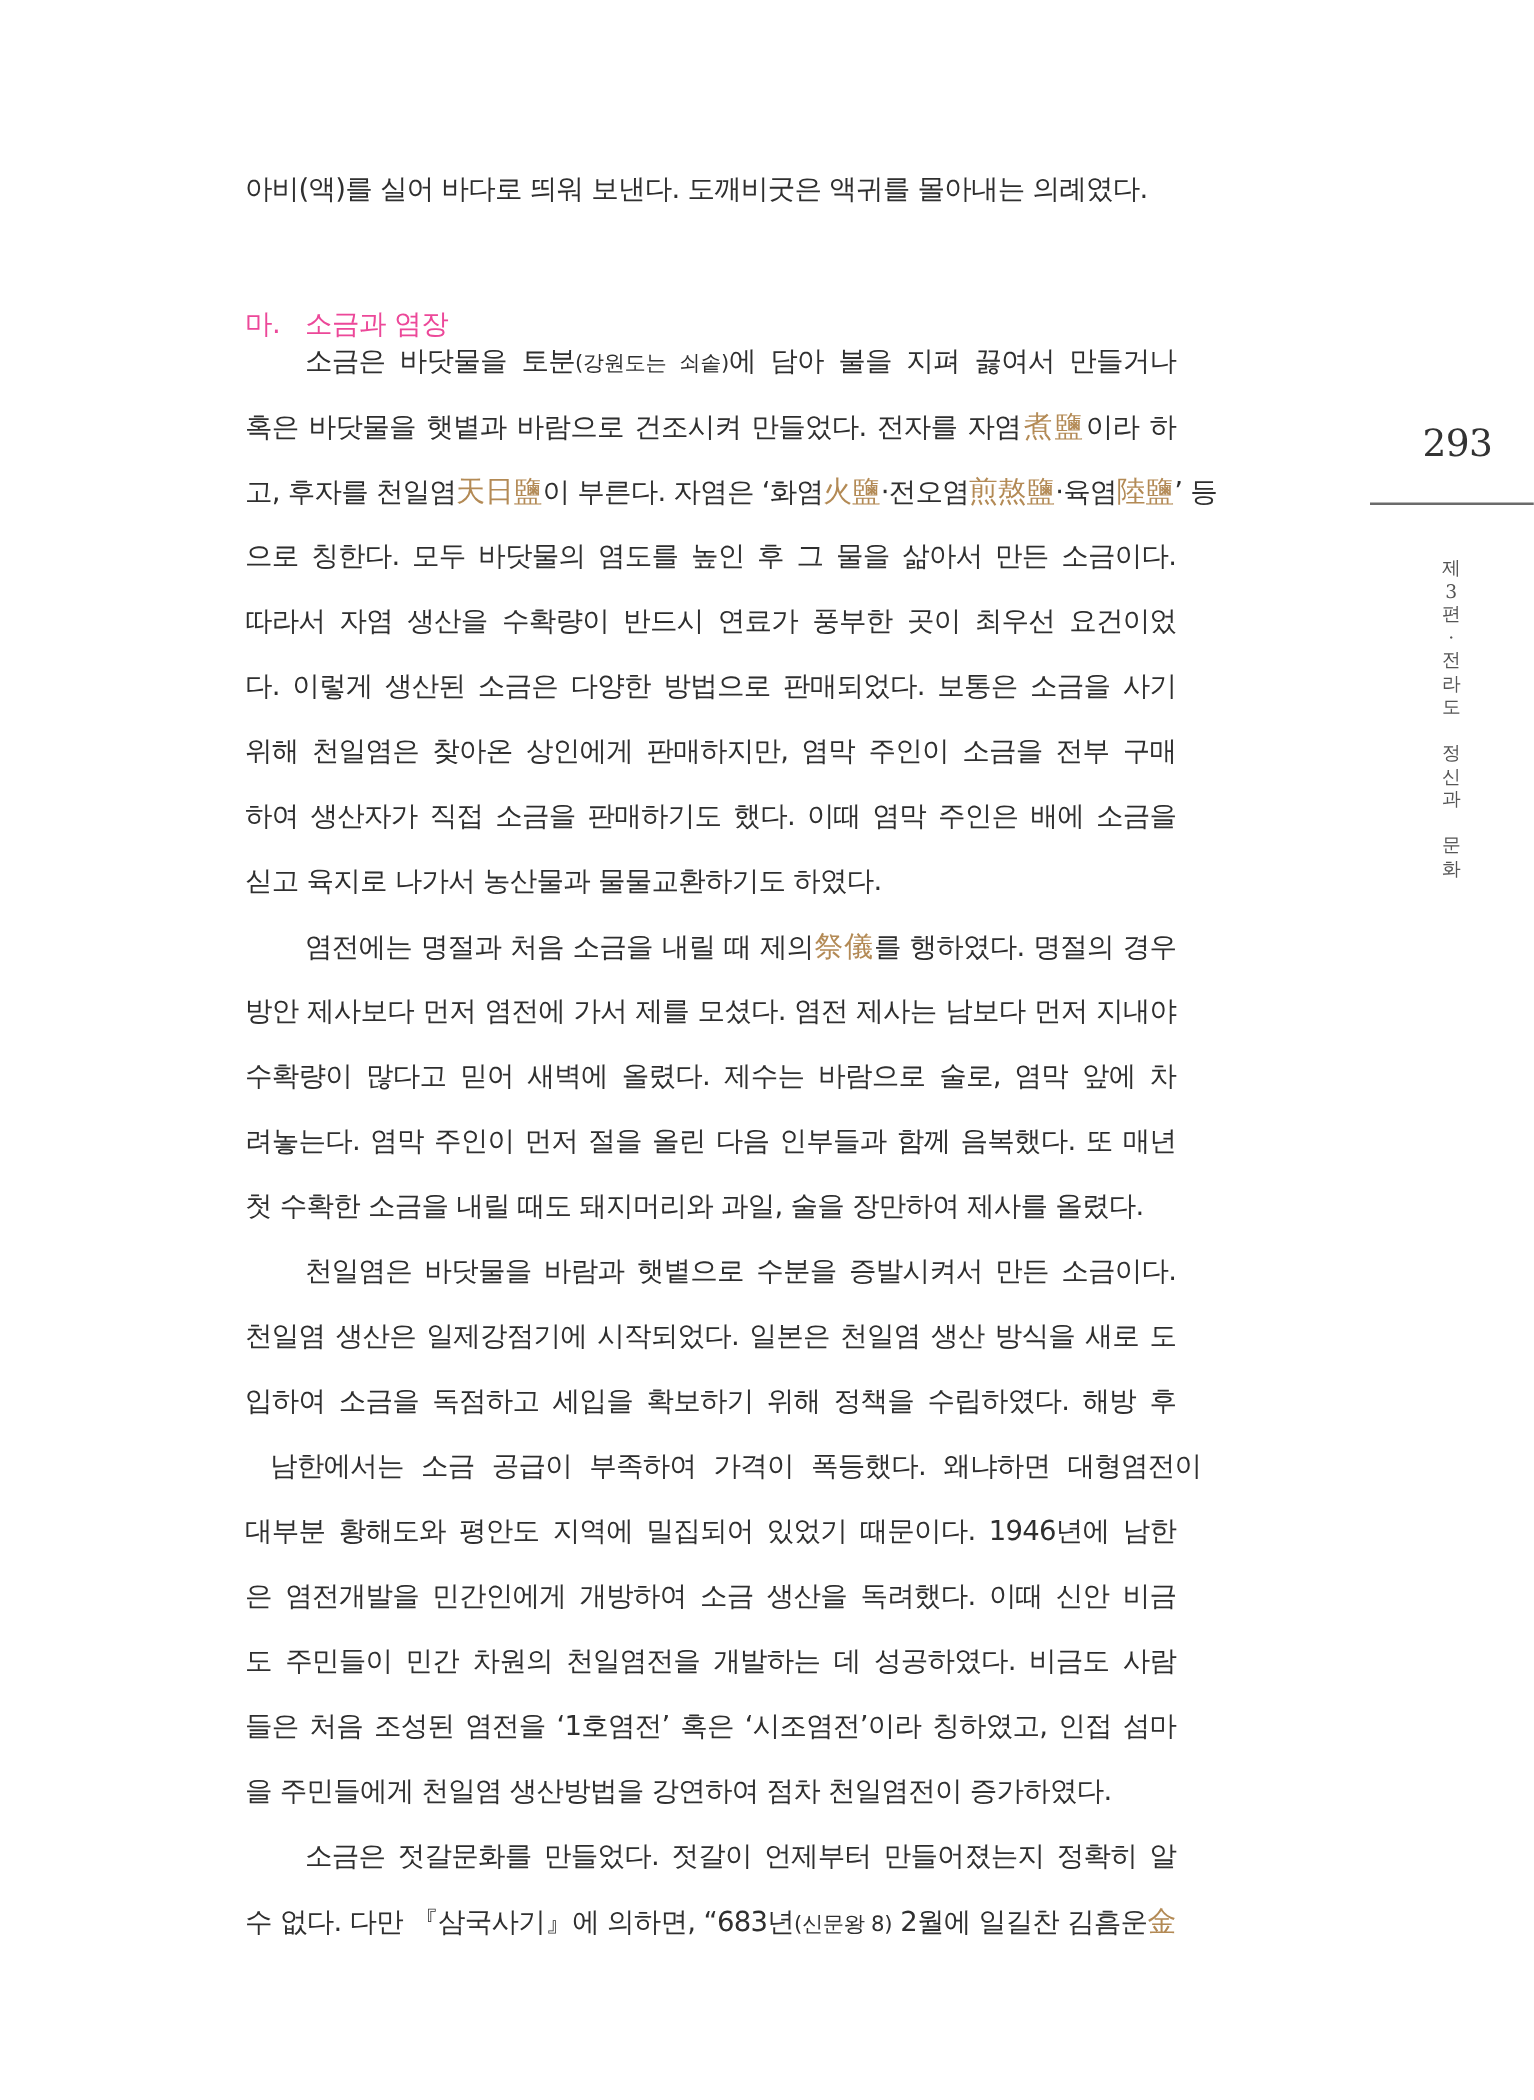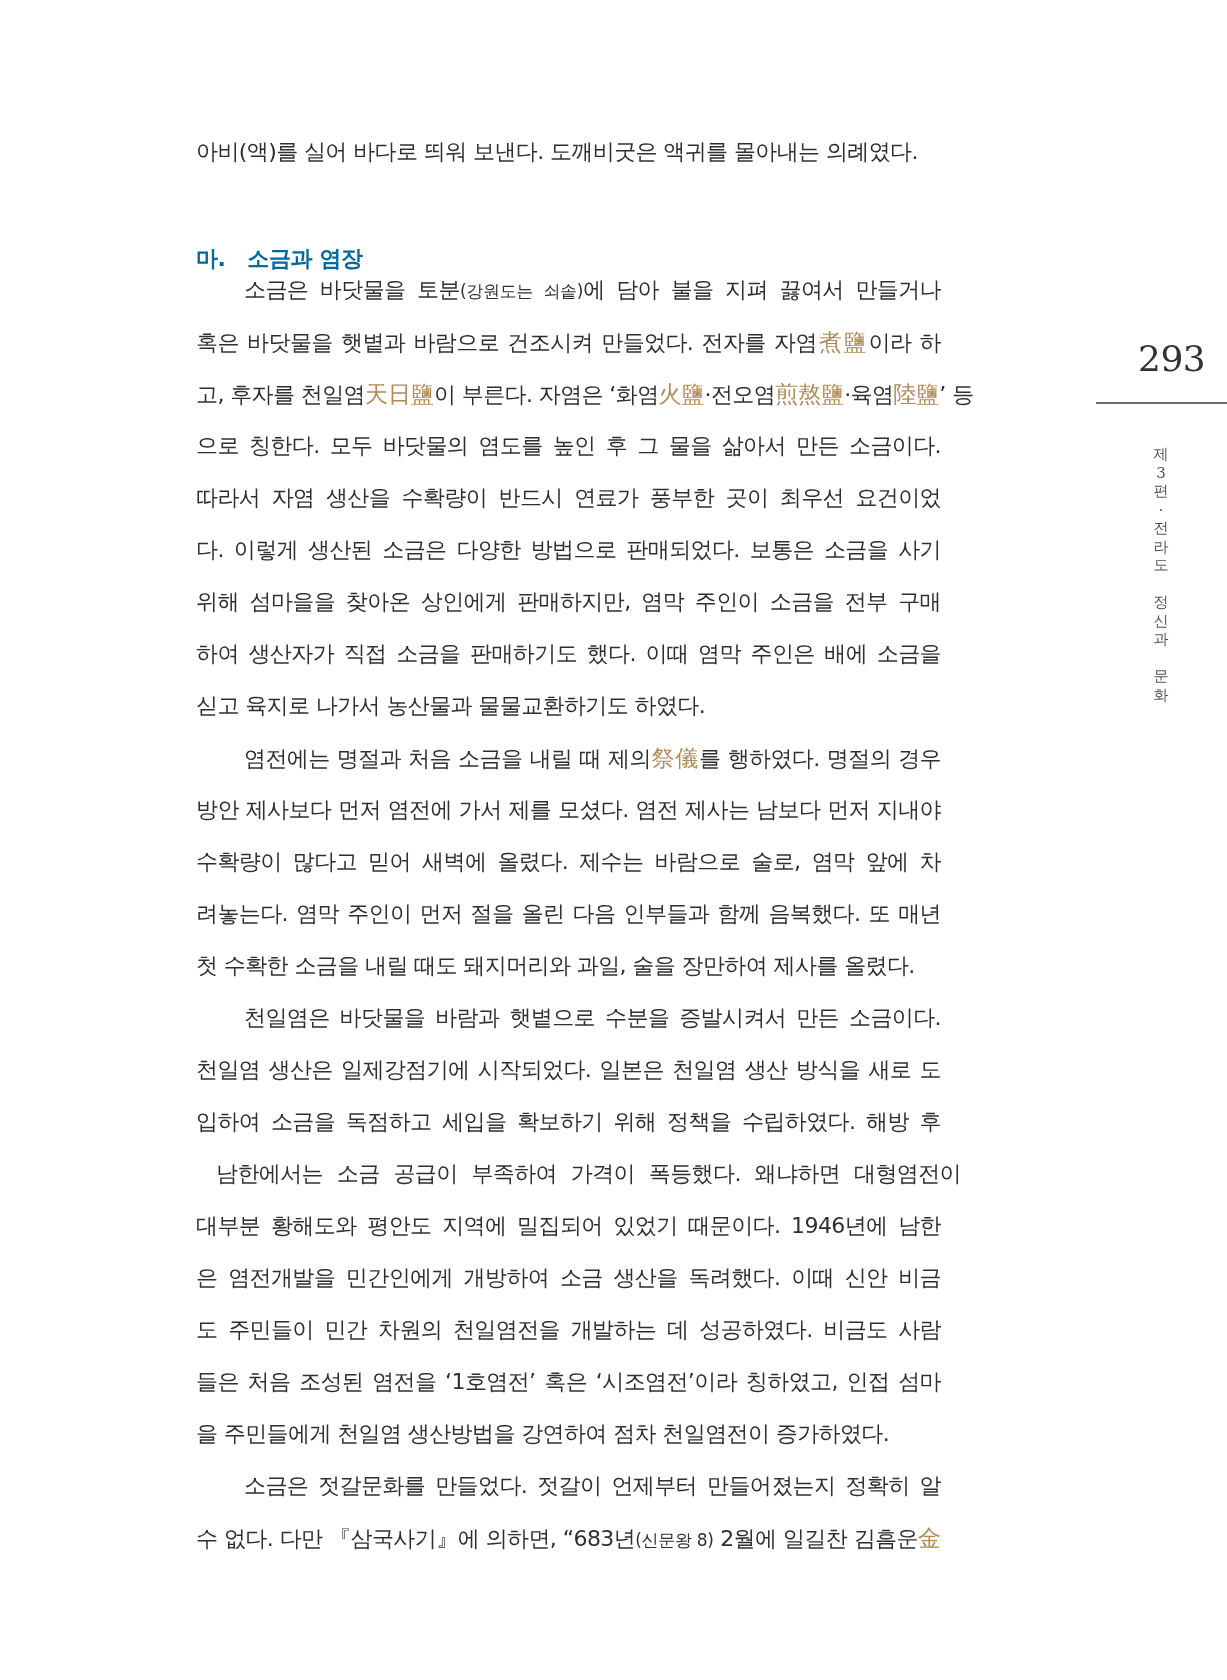--- a/index.html
+++ b/index.html
@@ -53,31 +53,31 @@
     }
     .small {
       font-size: 17px;
       letter-spacing: -0.3px;
     }
     .section-title {
       position: absolute;
       left: 196px;
       top: 244px;
       font-size: 22px;
-      font-weight: bold;
-      color: #0369a1;
+      font-weight: normal;
+      color: #ec4899;
       letter-spacing: -0.4px;
       white-space: pre;
     }
     .page-number {
       position: absolute;
       left: 1138px;
       top: 338px;
       font-family: "DejaVu Serif", "Liberation Serif", serif;
-      font-size: 36px;
+      font-size: 30px;
       color: #333333;
       letter-spacing: -0.5px;
     }
     .divider {
       position: absolute;
       left: 1096px;
       top: 402px;
       width: 131px;
       height: 2px;
       background: #6b6b6b;
@@ -115,21 +115,21 @@
     </div>
     <div class="line" style="top:52px;">
       <span>혹은 바닷물을 햇볕과 바람으로 건조시켜 만들었다. 전자를 자염</span><span class="hanja">煮鹽</span><span>이라 하</span>
     </div>
     <div class="line" style="top:104px;">
       <span>고, 후자를 천일염</span><span class="hanja">天日鹽</span><span>이 부른다. 자염은 ‘화염</span><span class="hanja">火鹽</span><span>·전오염</span><span class="hanja">煎熬鹽</span><span>·육염</span><span class="hanja">陸鹽</span><span>’ 등</span>
     </div>
     <div class="line" style="top:156px;">으로 칭한다.  모두 바닷물의 염도를 높인 후 그 물을 삶아서 만든 소금이다.</div>
     <div class="line" style="top:208px;">따라서 자염 생산을 수확량이 반드시 연료가 풍부한 곳이 최우선 요건이었</div>
     <div class="line" style="top:260px;">다. 이렇게 생산된 소금은 다양한 방법으로 판매되었다. 보통은 소금을 사기</div>
-    <div class="line" style="top:312px;">위해 섬마을을 찾아온 상인에게 판매하지만, 염막 주인이 소금을 전부 구매</div>
+    <div class="line" style="top:312px;">위해 천일염은 찾아온 상인에게 판매하지만, 염막 주인이 소금을 전부 구매</div>
     <div class="line" style="top:364px;">하여 생산자가 직접 소금을 판매하기도 했다. 이때 염막 주인은 배에 소금을</div>
     <div class="line last" style="top:416px;">싣고 육지로 나가서 농산물과 물물교환하기도 하였다.</div>
 
     <div class="line indent" style="top:468px;">
       <span>염전에는 명절과 처음 소금을 내릴 때 제의</span><span class="hanja">祭儀</span><span>를 행하였다. 명절의 경우</span>
     </div>
     <div class="line" style="top:520px;">방안 제사보다 먼저 염전에 가서 제를 모셨다. 염전 제사는 남보다 먼저 지내야</div>
     <div class="line" style="top:572px;">수확량이 많다고 믿어 새벽에 올렸다. 제수는 바람으로 술로, 염막 앞에 차</div>
     <div class="line" style="top:624px;">려놓는다. 염막 주인이 먼저 절을 올린 다음 인부들과 함께 음복했다. 또 매년</div>
     <div class="line last" style="top:676px;">첫 수확한 소금을 내릴 때도 돼지머리와 과일, 술을 장만하여 제사를 올렸다.</div>

